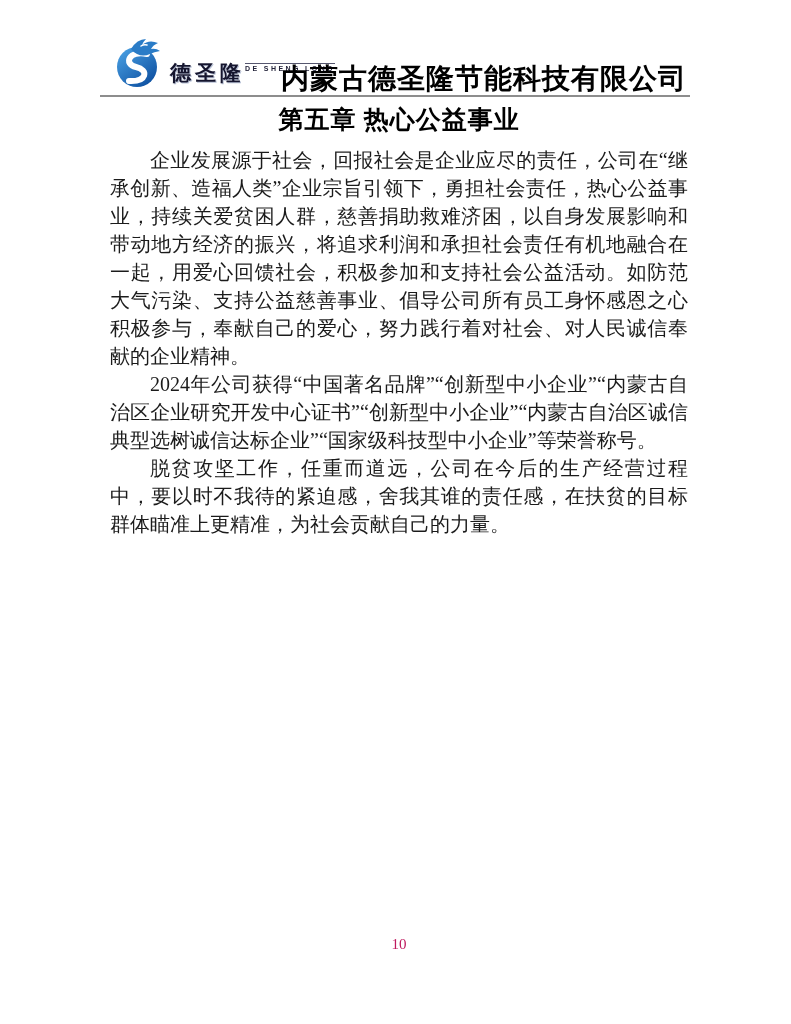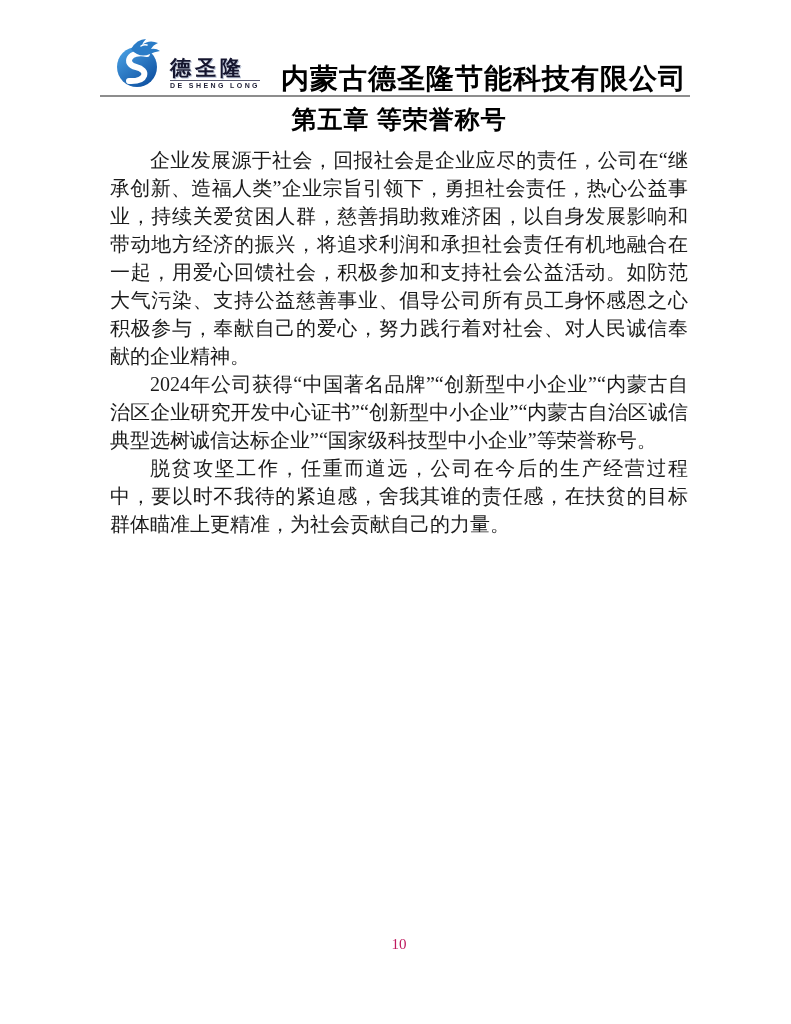--- a/index.html
+++ b/index.html
@@ -26,21 +26,21 @@
     align-items: center;
     gap: 5px;
   }
   .logo-icon {
     width: 52px;
     height: 52px;
     flex: 0 0 auto;
   }
   .logo-text {
     display: flex;
-    flex-direction: column;
+    flex-direction: row;
     justify-content: center;
     margin-top: 20px;
   }
   .logo-cn {
     font-family: "Liberation Sans", "DejaVu Sans", sans-serif;
     font-weight: 900;
     font-size: 21px;
     letter-spacing: 4px;
     color: #15152e;
     text-shadow: 1px 1px 0 #b9c2d6;
@@ -142,21 +142,21 @@
     <div class="logo-text">
       <div class="logo-cn">德圣隆</div>
       <div class="logo-en">DE SHENG LONG</div>
     </div>
   </div>
 
   <div class="company-name">内蒙古德圣隆节能科技有限公司</div>
 
   <div class="header-rule"></div>
 
-  <h1 class="chapter-title">第五章 等荣誉称号</h1>
+  <h1 class="chapter-title">第五章 热心公益事业</h1>
 
   <main class="content">
     <p>企业发展源于社会，回报社会是企业应尽的责任，公司在“继承创新、造福人类”企业宗旨引领下，勇担社会责任，热心公益事业，持续关爱贫困人群，慈善捐助救难济困，以自身发展影响和带动地方经济的振兴，将追求利润和承担社会责任有机地融合在一起，用爱心回馈社会，积极参加和支持社会公益活动。如防范大气污染、支持公益慈善事业、倡导公司所有员工身怀感恩之心积极参与，奉献自己的爱心，努力践行着对社会、对人民诚信奉献的企业精神。</p>
     <p>2024年公司获得“中国著名品牌”“创新型中小企业”“内蒙古自治区企业研究开发中心证书”“创新型中小企业”“内蒙古自治区诚信典型选树诚信达标企业”“国家级科技型中小企业”等荣誉称号。</p>
     <p>脱贫攻坚工作，任重而道远，公司在今后的生产经营过程中，要以时不我待的紧迫感，舍我其谁的责任感，在扶贫的目标群体瞄准上更精准，为社会贡献自己的力量。</p>
   </main>
 
   <footer class="page-footer">
     <span>10</span>
   </footer>

